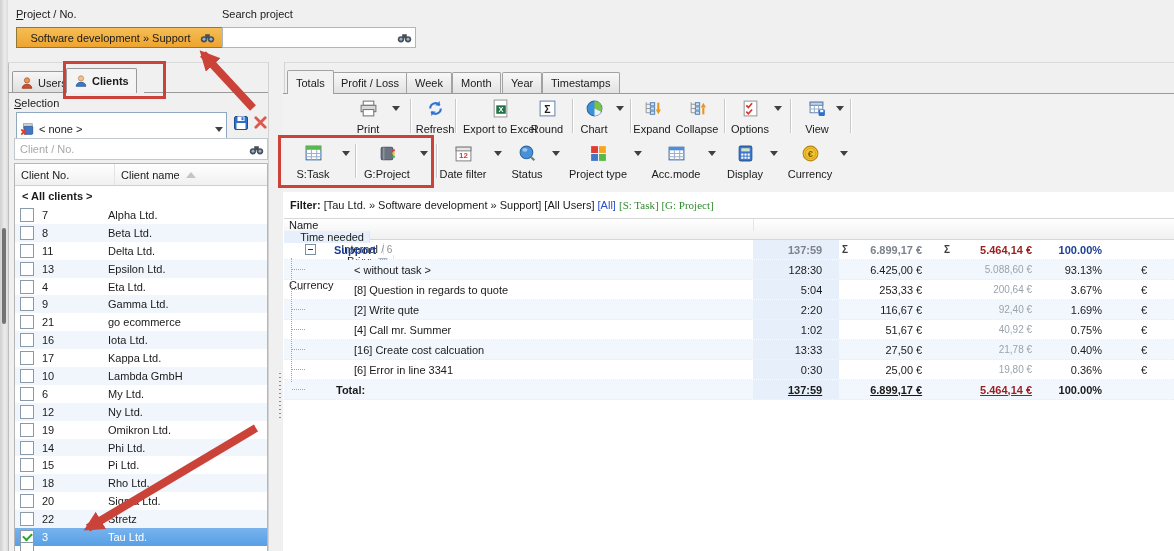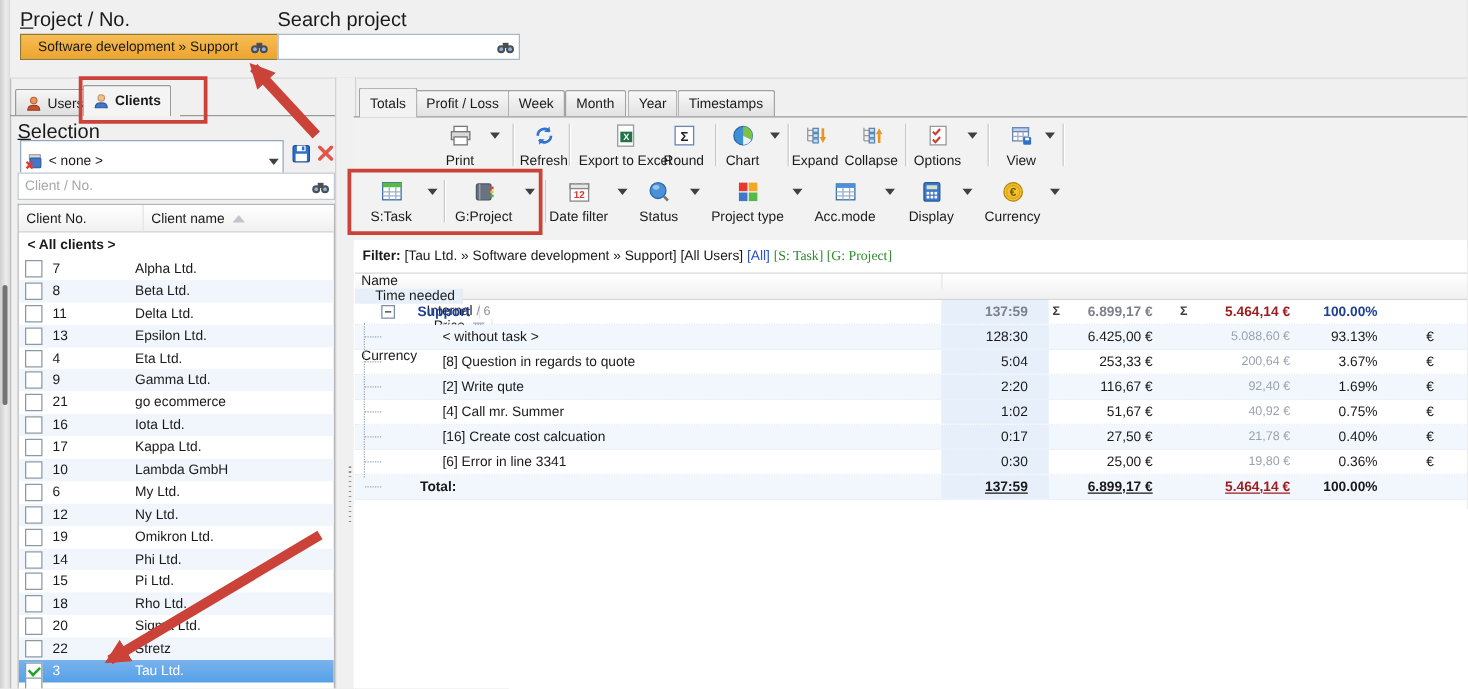--- a/index.html
+++ b/index.html
@@ -4,21 +4,21 @@
 <style>
   html,body{margin:0;padding:0;background:#e6e6e6;}
   #app{position:relative;width:1174px;height:551px;background:#f0f0f0;overflow:hidden;
        font-family:"Liberation Sans",sans-serif;font-size:11px;color:#1a1a1a;}
   .abs{position:absolute;}
   
   .win-edge{left:0;top:0;width:8px;height:551px;background:linear-gradient(90deg,#cfcfcf,#ececec 60%,#dcdcdc);border-right:1px solid #bdbdbd;}
   .win-edge-thumb{left:2px;top:228px;width:4px;height:96px;background:#737373;border-radius:2px;}
   
   .topbar{left:8px;top:0;width:1166px;height:62px;background:#f0f0f0;border-bottom:1px solid #dadada;}
-  .lbl{font-size:16px;color:#1a1a1a;display:inline-block;}
+  .lbl{font-size:11px;color:#1a1a1a;display:inline-block;}
   .u-first::first-letter{text-decoration:underline;}
   .combo-orange{left:16px;top:27px;width:197px;height:19px;background:linear-gradient(#f6bd55,#eda42f);
     border:1px solid #8f7a35;display:flex;align-items:center;padding:0 4px;box-sizing:content-box;}
   .combo-orange .txt{flex:1;white-space:nowrap;overflow:hidden;text-align:center;}
   .search-input{left:222px;top:27px;width:192px;height:19px;background:#fff;border:1px solid #a9b8c6;display:flex;align-items:center;}
   .search-input input{border:none;outline:none;flex:1;height:15px;font:11px "Liberation Sans",sans-serif;background:transparent;padding:0 4px;}
   .binocs{width:15px;height:13px;flex:0 0 auto;margin-right:3px;}
   
   .sidetab{display:flex;align-items:center;gap:4px;padding:0 7px;height:21px;
     background:linear-gradient(#f6f6f6,#dedede);border:1px solid #9a9a9a;border-bottom:none;border-radius:2px 2px 0 0;}
@@ -594,21 +594,21 @@
           <span class="rc w-int">51,67 €</span>
           <span class="rc w-price subprice">40,92 €</span>
           <span class="rc w-pct">0.75%</span>
           <span class="rc w-cur" style="padding-left: 22px;">€</span>
         </div>
         <div class="rrow alt">
           <span class="rc w-name" style="position: relative;">
             <span class="stub"></span>
             <span class="sub-name">[16] Create cost calcuation</span>
           </span>
-          <span class="rc w-time">0:17</span>
+          <span class="rc w-time">13:33</span>
           <span class="rc w-int">27,50 €</span>
           <span class="rc w-price subprice">21,78 €</span>
           <span class="rc w-pct">0.40%</span>
           <span class="rc w-cur" style="padding-left: 22px;">€</span>
         </div>
         <div class="rrow">
           <span class="rc w-name" style="position: relative;">
             <span class="stub"></span>
             <span class="sub-name">[6] Error in line 3341</span>
           </span>

